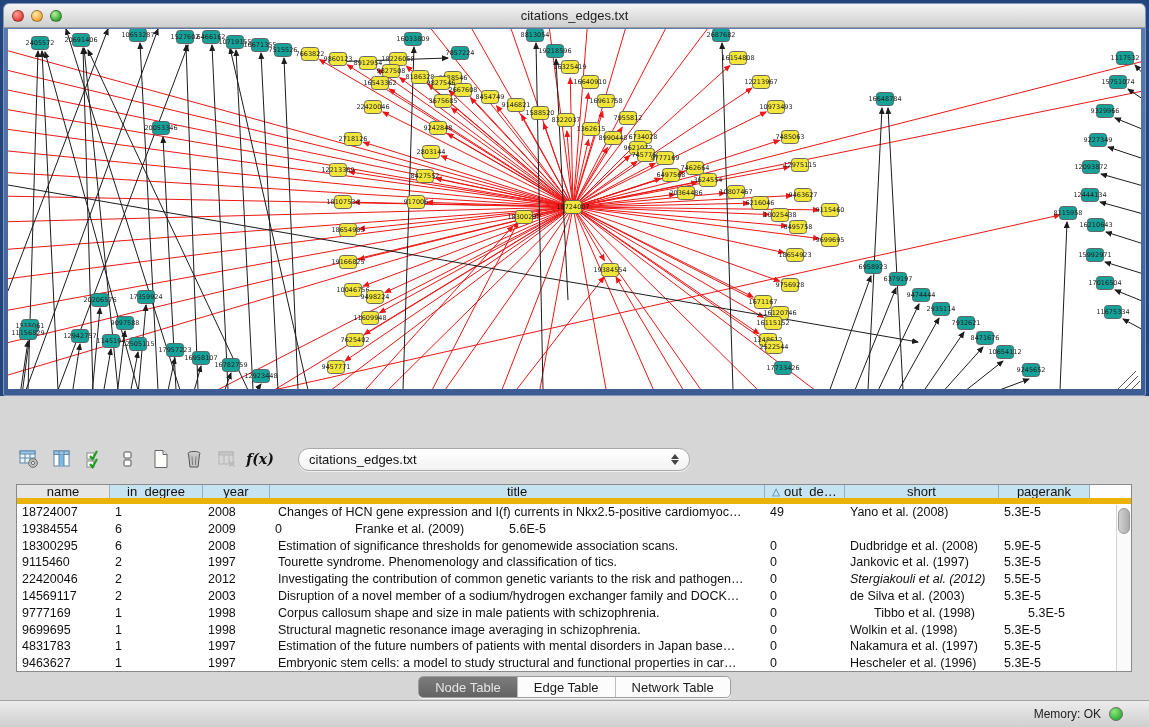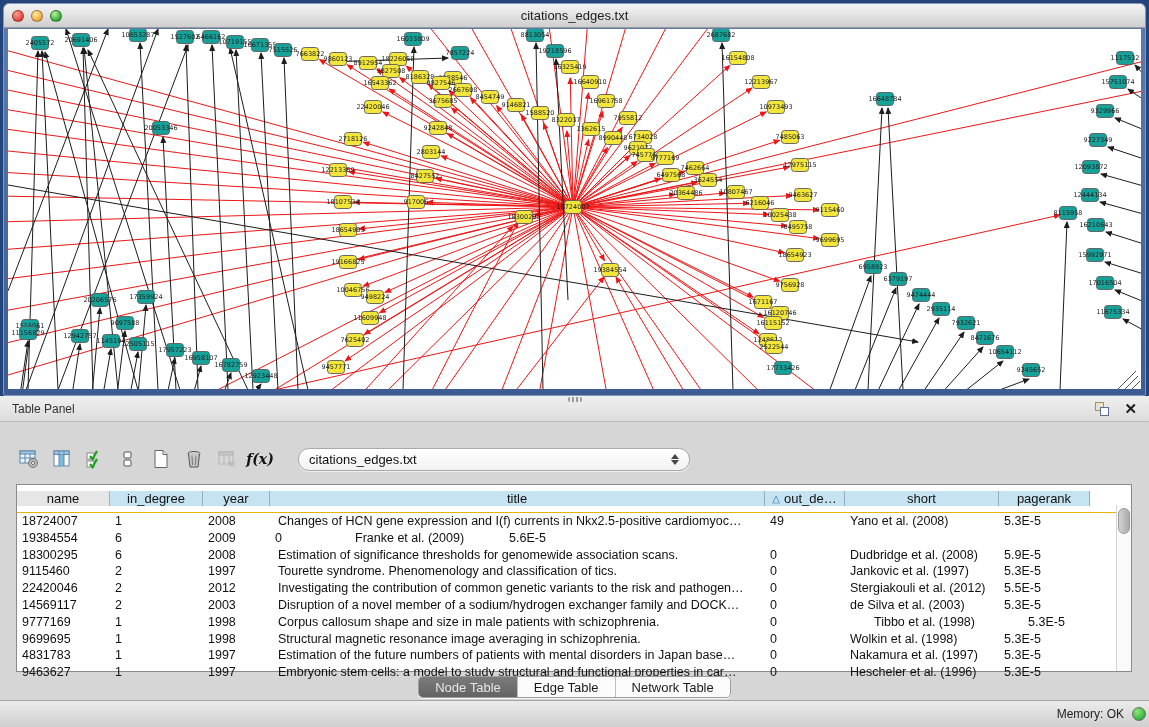--- a/index.html
+++ b/index.html
@@ -40,21 +40,21 @@
   .fx { font-family:"DejaVu Serif", serif; font-style:italic; font-size:14px; font-weight:bold; color:#111; }
   .combo { margin-left:18px; width:392px; height:23px; background:linear-gradient(#ffffff,#f2f2f2);
     border:1px solid #a9a9a9; border-radius:11px; display:flex; align-items:center; padding:0 10px; cursor:pointer;
     box-shadow:0 1px 1px rgba(255,255,255,.7); }
   .combo-text { flex:1; font-size:13px; color:#111; }
   .combo-arrows { display:flex; flex-direction:column; align-items:center; gap:1px; }
   .combo-arrows .up   { width:0;height:0;border-left:4px solid transparent;border-right:4px solid transparent;border-bottom:5px solid #444; }
   .combo-arrows .down { width:0;height:0;border-left:4px solid transparent;border-right:4px solid transparent;border-top:5px solid #444; }
 
   .table-wrap { position:absolute; left:16px; top:62px; width:1116px; height:188px; background:#fff; border:1px solid #8a8a8a; }
-  .thead { display:flex; height:28px; border-bottom:1px solid #eab308;align-items:center; }
+  .thead { display:flex; height:19px; border-bottom:6px solid #eab308; }
   .th { display:flex; align-items:center; justify-content:center; font-size:13px; color:#111;
     background:#c5e3f1; border-right:1px solid #93aebf; overflow:hidden; white-space:nowrap; cursor:pointer; }
   .th.th-gray { background:#e6e6e6; border-right:1px solid #adadad; }
   .th .sort { color:#2372a8; font-size:10px; margin-right:4px; }
   .th-filler { flex:1; background:#fdfdfd; }
   .tbody { height:168px; overflow:hidden; }
   .tr { display:flex; height:16.8px; line-height:16.8px; }
   .td { font-size:12.5px; color:#101010; padding-left:5px; overflow:hidden; white-space:nowrap; }
   .vscroll { position:absolute; right:0; top:20px; bottom:0; width:15px; background:#fafafa; border-left:1px solid #d4d4d4; }
   .vthumb { position:absolute; left:1px; top:3px; width:12px; height:26px; border-radius:7px;
@@ -62,21 +62,21 @@
 
   .tabs { position:absolute; left:0; right:0; top:254px; display:flex; justify-content:center; }
   .tabbar { display:inline-flex; border:1px solid #9d9d9d; border-radius:5px; overflow:hidden;
     background:#fcfcfc; box-shadow:0 1px 0 rgba(255,255,255,.8); }
   .tab { padding:2px 16px; font-size:13px; color:#1a1a1a; height:20px; line-height:17px; cursor:pointer;
     border-right:1px solid #bdbdbd; }
   .tab:last-child { border-right:none; }
   .tab.sel { background:linear-gradient(#7c7c7c,#636363); color:#e6e6e6; }
 
   .statusbar { position:absolute; left:0; bottom:0; width:1149px; height:27px; border-top:1px solid #a3a3a3;
-    background:linear-gradient(#ececec,#cfcfcf); display:flex; align-items:center; justify-content:flex-end; padding:0 3px; }
+    background:linear-gradient(#ececec,#cfcfcf); display:flex; align-items:center; justify-content:flex-end; padding:0 26px; }
   .mem-label { font-size:12px; color:#222; margin-right:8px; }
   .mem-dot { width:14px; height:14px; border-radius:50%; border:1px solid #6c6c6c;
     background:radial-gradient(circle at 35% 30%, #8fe87a, #2fae3a 75%); }
 </style>
 </head>
 <body>
 
 <div class="net-frame">
   <div class="titlebar">
     <span class="tl red"></span>
@@ -714,30 +714,20 @@
         <g>
           <line x1="1110" y1="360" x2="1128" y2="342" stroke="#555" stroke-width="1"></line>
           <line x1="1117" y1="360" x2="1130" y2="347" stroke="#555" stroke-width="1"></line>
           <line x1="1124" y1="360" x2="1132" y2="352" stroke="#555" stroke-width="1"></line>
         </g>
       </svg>
   </div>
 </div>
 
 <div class="table-panel">
-  <div class="panel-titlebar">
-    <div class="divider-grip"></div>
-    <span class="panel-title">Table Panel</span>
-    <span class="spacer"></span>
-    <span class="float-icon">
-      <span class="sq1"></span>
-        <span class="sq2"></span>
-    </span>
-    <span class="close-x">✕</span>
-  </div>
 
   <div class="panel-body">
     <div class="toolbar">
       <div class="tb-btn">
         <svg width="20" height="20">
           <rect x="1" y="2" width="15" height="12" fill="#eaf4fb" stroke="#5f87a8"></rect>
           <rect x="1" y="2" width="15" height="3" fill="#9fc6e2" stroke="#5f87a8"></rect>
           <line x1="6" y1="5" x2="6" y2="14" stroke="#5f87a8"></line>
             <line x1="11" y1="5" x2="11" y2="14" stroke="#5f87a8"></line>
           <line x1="1" y1="9" x2="16" y2="9" stroke="#5f87a8"></line>
@@ -865,21 +855,21 @@
             <div class="td" style="width: 80px;">0</div>
             <div class="td" style="width: 154px;">Jankovic et al. (1997)</div>
             <div class="td" style="width: 91px;">5.3E-5</div>
           </div>
           <div class="tr">
             <div class="td" style="width: 93px;">22420046</div>
             <div class="td" style="width: 93px;">2</div>
             <div class="td" style="width: 67px;">2012</div>
             <div class="td" style="width: 495px; padding-left: 8px;">Investigating the contribution of common genetic variants to the risk and pathogen…</div>
             <div class="td" style="width: 80px;">0</div>
-            <div class="td" style="width: 154px;">Stergiakouli et al. (2012)</div>
+            <div class="td" style="width: 154px; font-style: italic;">Stergiakouli et al. (2012)</div>
             <div class="td" style="width: 91px;">5.5E-5</div>
           </div>
           <div class="tr">
             <div class="td" style="width: 93px;">14569117</div>
             <div class="td" style="width: 93px;">2</div>
             <div class="td" style="width: 67px;">2003</div>
             <div class="td" style="width: 495px; padding-left: 8px;">Disruption of a novel member of a sodium/hydrogen exchanger family and DOCK…</div>
             <div class="td" style="width: 80px;">0</div>
             <div class="td" style="width: 154px;">de Silva et al. (2003)</div>
             <div class="td" style="width: 91px;">5.3E-5</div>

